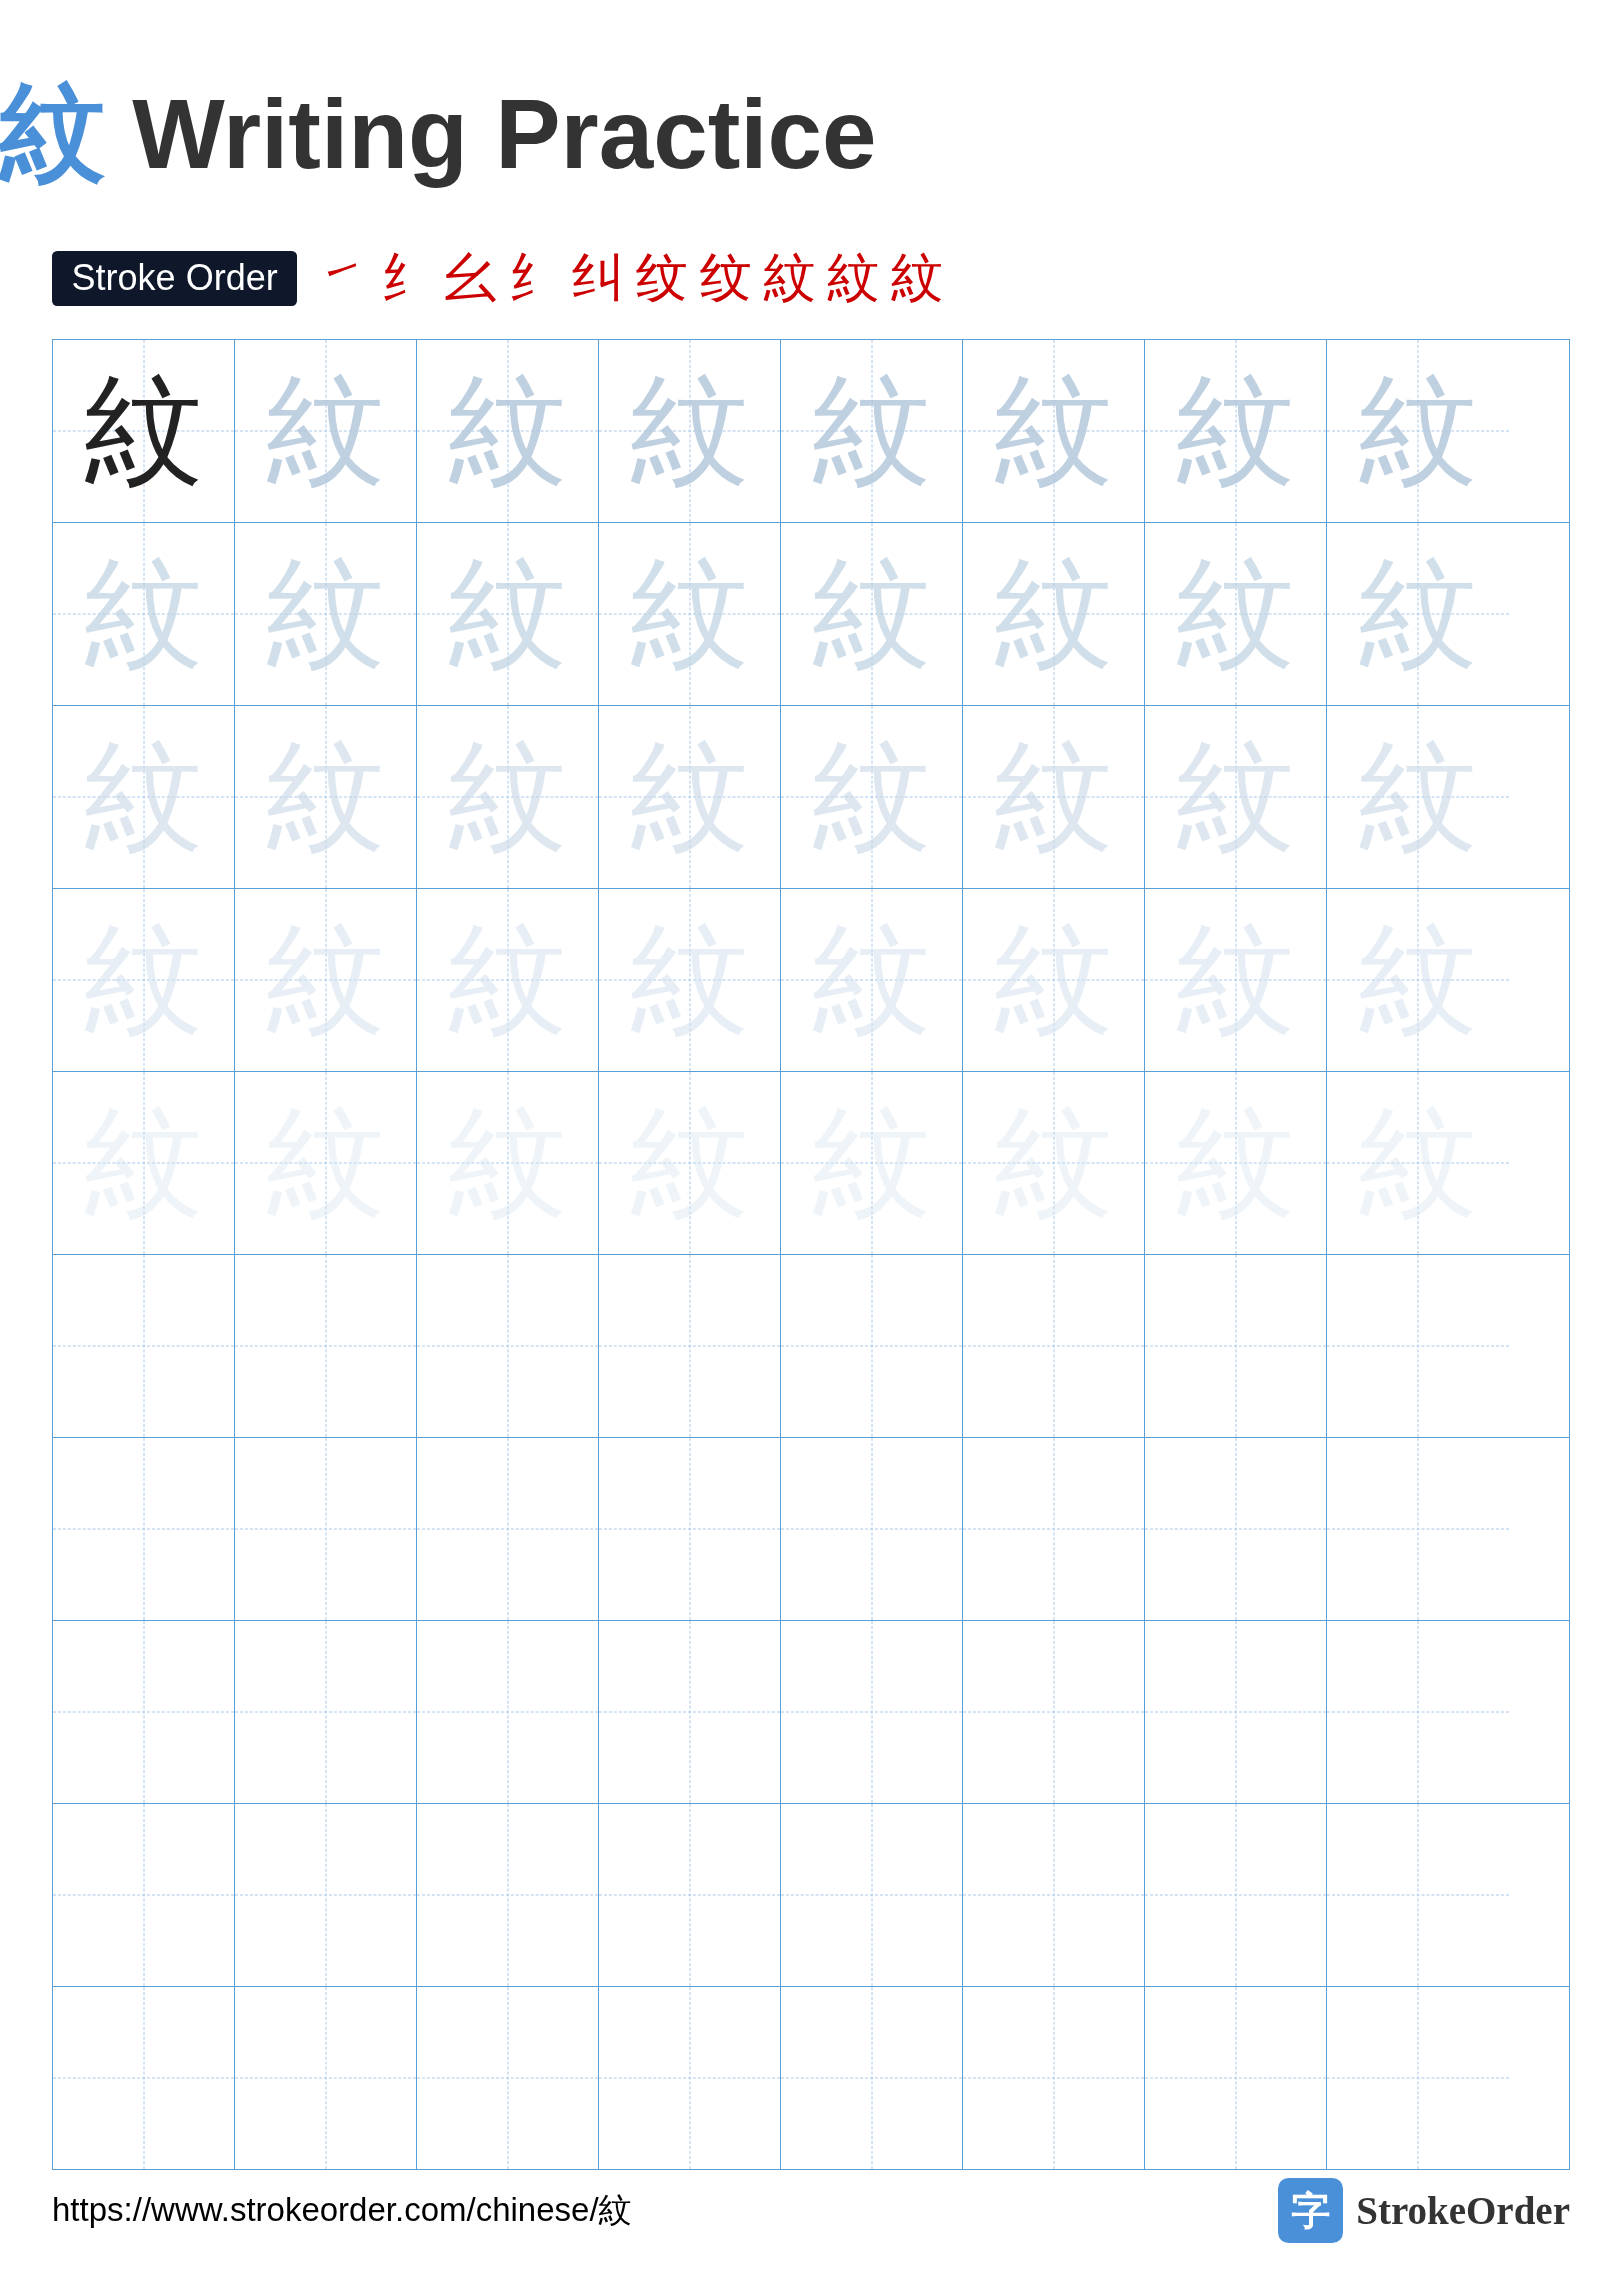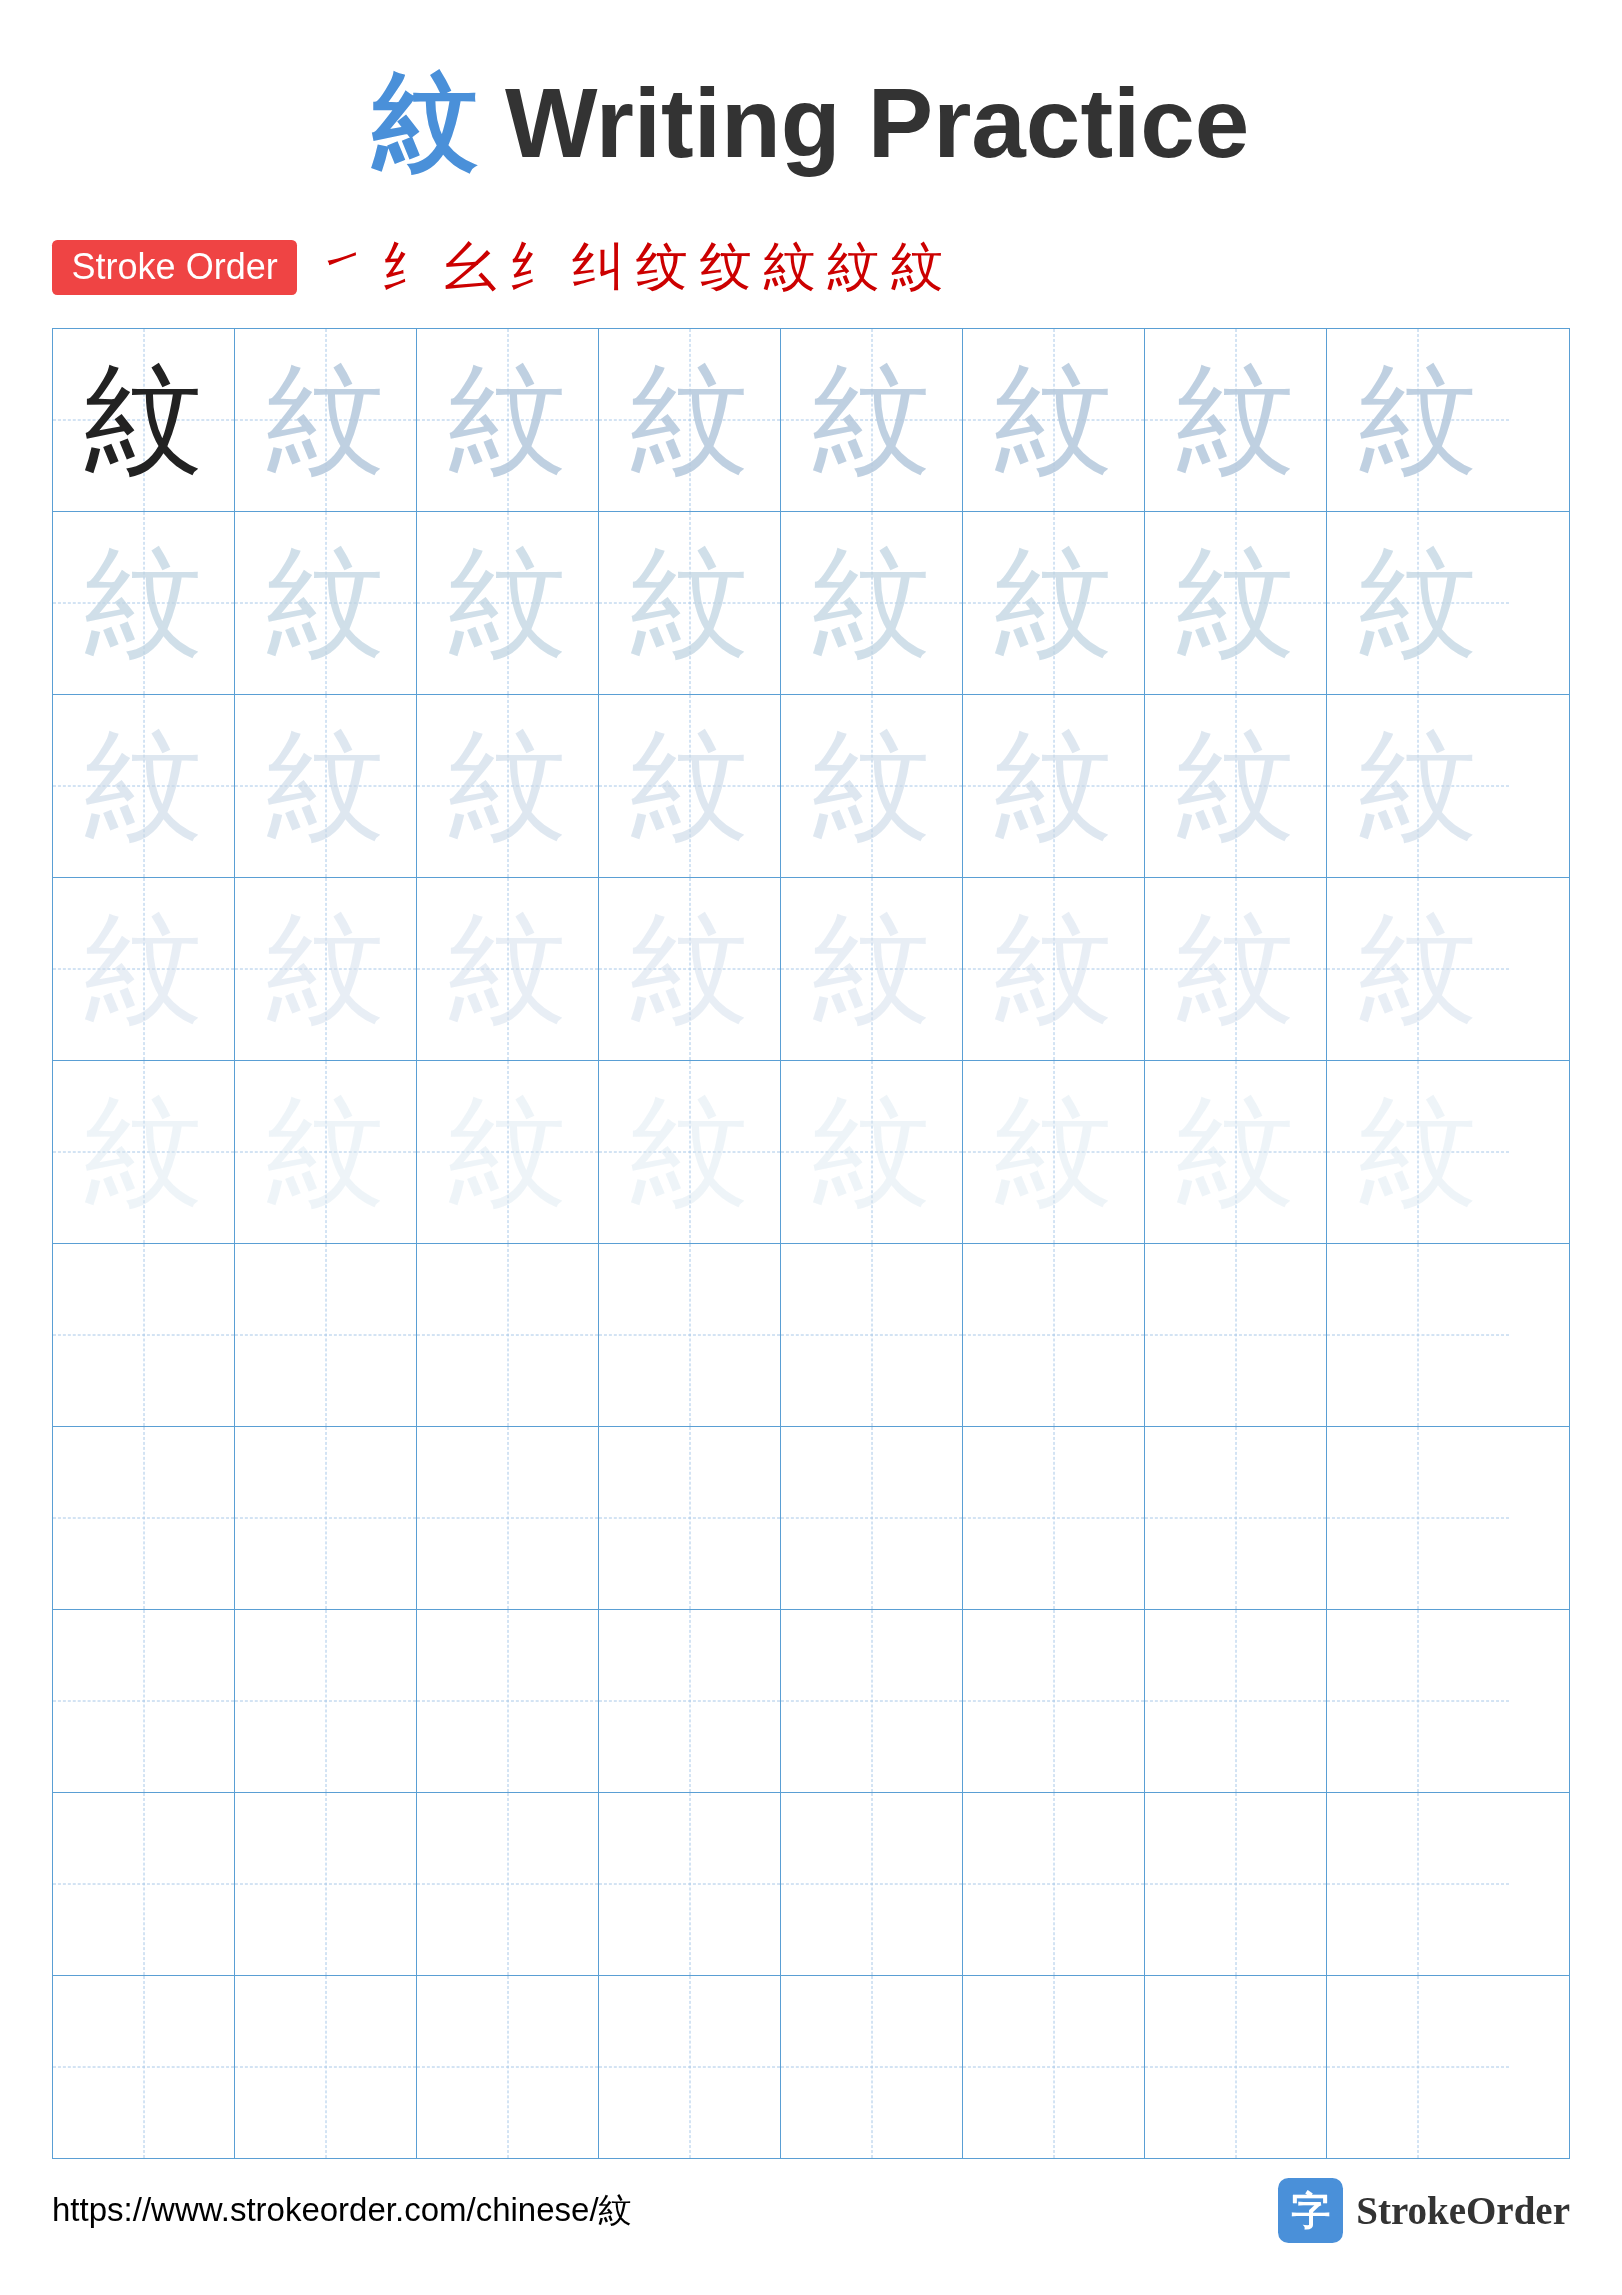--- a/index.html
+++ b/index.html
@@ -6,23 +6,24 @@
     body {
       width: 1622px;
       height: 2295px;
       background: #ffffff;
       font-family: serif;
       position: relative;
       overflow: hidden;
     }
 
     .page-title {
-      text-align: center;
+      text-align: left;
       padding-top: 52px;
       padding-bottom: 39px;
+      margin-top: 11px;
     }
     .page-title .char {
       color: #4a90d9;
       font-size: 105px;
       font-weight: bold;
     }
     .page-title .text {
       color: #333;
       font-size: 98px;
       font-weight: bold;
@@ -30,21 +31,21 @@
     }
 
     .stroke-order-row {
       display: flex;
       align-items: center;
       padding-left: 52px;
       margin-bottom: 26px;
       gap: 19.6px;
     }
     .stroke-order-badge {
-      background: #ef4444;
+      background: #0f172a;
       color: white;
       font-family: Arial, sans-serif;
       font-size: 36px;
       padding: 6.5px 19.6px;
       border-radius: 5.2px;
       white-space: nowrap;
     }
     .stroke-steps {
       display: flex;
       align-items: center;

